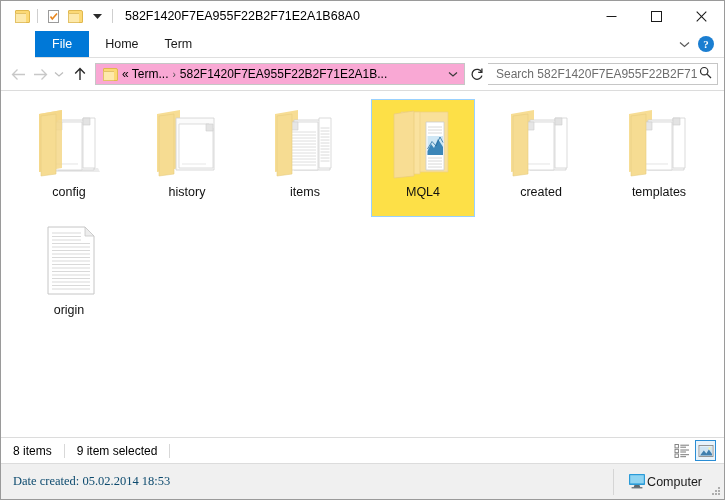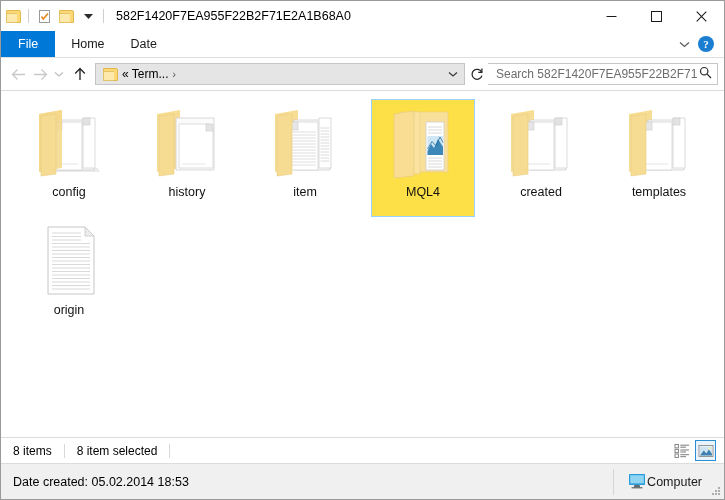--- a/index.html
+++ b/index.html
@@ -32,21 +32,21 @@
     height: 30px;
     min-height: 30px;
     background: #ffffff;
     display: flex;
     align-items: center;
     position: relative;
   }
   .qat {
     display: flex;
     align-items: center;
-    padding-left: 1px;
+    padding-left: 10px;
     height: 30px;
   }
   .qat-btn {
     width: 22px;
     height: 22px;
     display: flex;
     align-items: center;
     justify-content: center;
   }
   .qat-sep {
@@ -104,20 +104,21 @@
 
   
   .ribbon {
     height: 26px;
     min-height: 26px;
     background: #ffffff;
     display: flex;
     align-items: flex-end;
     position: relative;
     border-bottom: 1px solid #dfdfdf;
+    margin-left: 34px;
   }
   .tab {
     display: flex;
     align-items: center;
     justify-content: center;
     padding: 0 13px;
     font-size: 12.5px;
     color: #1a1a1a;
     height: 26px;
     box-sizing: border-box;
@@ -186,21 +187,21 @@
   }
   .navbtn.up {
     color: #2b2b2b;
     margin-left: 2px;
     margin-right: 4px;
   }
   .addressbar {
     flex: 1;
     height: 22px;
     border: 1px solid #c6c6c6;
-    background: #e5e5e5;
+    background: #f9a8d4;
     display: flex;
     align-items: center;
     box-sizing: border-box;
     padding: 0 2px 0 4px;
     min-width: 0;
   }
   .crumbs {
     display: flex;
     align-items: center;
     flex: 1;
@@ -354,21 +355,22 @@
     background: #f0f0f0;
     border-top: 1px solid #dcdcdc;
     display: flex;
     align-items: center;
     padding-left: 12px;
     box-sizing: border-box;
     position: relative;
   }
   .details-text {
     font-size: 12.5px;
-    color: #000000;
+    color: #0c4a6e;
+    font-family: Liberation Serif, serif;
   }
   .details-right {
     position: absolute;
     right: 0;
     top: 0;
     height: 36px;
     display: flex;
     align-items: center;
   }
   .details-sep {
@@ -450,21 +452,21 @@
         <svg width="11" height="11" viewBox="0 0 11 11">
             <path d="M0.7 0.7 L10.3 10.3 M10.3 0.7 L0.7 10.3" stroke="#1a1a1a" stroke-width="1.05"></path>
           </svg>
       </div>
     </div>
   </div>
 
   <div class="ribbon">
     <div class="tab file">File</div>
     <div class="tab">Home</div>
-    <div class="tab">Date</div>
+    <div class="tab">Term</div>
     <div class="ribbon-right">
       <div class="chev">
         <svg width="11" height="7" viewBox="0 0 11 7">
             <path d="M1 1.5 L5.5 5.5 L10 1.5" fill="none" stroke="#5a5a5a" stroke-width="1.2"></path>
           </svg>
       </div>
       <div class="help-icon">?</div>
     </div>
   </div>
 
@@ -491,20 +493,21 @@
     </div>
 
     <div class="addressbar">
       <div class="mini-folder" style="margin-left:3px">
           <div class="back"></div>
           <div class="front"></div>
         </div>
       <div class="crumbs">
         <span>« Term...</span>
         <span class="crumb-sep">›</span>
+        <span>582F1420F7EA955F22B2F71E2A1B...</span>
       </div>
       <div class="crumb-chev">
         <svg width="10" height="7" viewBox="0 0 10 7">
             <path d="M1 1.5 L5 5 L9 1.5" fill="none" stroke="#3a3a3a" stroke-width="1.2"></path>
           </svg>
       </div>
     </div>
     <div class="refresh">
       <svg width="14" height="14" viewBox="0 0 14 14">
         <path d="M11.6 5.2 A5 5 0 1 0 11.9 8.6" fill="none" stroke="#2b2b2b" stroke-width="1.3"></path>
@@ -593,21 +596,21 @@
                 <path d="M28 50 H52"></path>
               <path d="M28 53 H52"></path>
                 <path d="M28 56 H52"></path>
                 <path d="M28 59 H52"></path>
             </g>
             <path d="M26 16 L34 16 L34 24 L26 24 Z" fill="#e6e6e6" stroke="#cfcfcf" stroke-width="0.6"></path>
             <path d="M28 8 L28 68 L13 70 L13 10 Z" fill="#f6dc92"></path>
             <path d="M13 10 L28 8 L28 68 L13 70 Z" fill="none" stroke="#e8cd7f" stroke-width="0.6"></path>
           </svg>
         </div>
-        <div class="item-label">item</div>
+        <div class="item-label">items</div>
       </div>
 
       <div class="item selected">
         <div class="item-icon">
           <svg width="82" height="74" viewBox="0 0 82 74">
             <path d="M33 6 L66 6 L66 66 L33 66 Z" fill="#f9e09a" stroke="#eccf80" stroke-width="0.7"></path>
             <path d="M44 16 L62 16 L62 64 L44 64 Z" fill="#ffffff" stroke="#cdcdcd" stroke-width="0.8"></path>
             <g stroke="#b8b8b8" stroke-width="0.55">
               <path d="M46 21 H60"></path>
                 <path d="M46 24 H60"></path>
@@ -690,21 +693,21 @@
         </div>
         <div class="item-label">origin</div>
       </div>
 
     </div>
   </div>
 
   <div class="statusbar">
     <div class="status-seg">8 items</div>
     <div class="status-div"></div>
-    <div class="status-seg">8 item selected</div>
+    <div class="status-seg">9 item selected</div>
     <div class="status-div"></div>
 
     <div class="viewbtns">
       <div class="viewbtn">
         <svg width="16" height="15" viewBox="0 0 16 15">
           <rect x="1" y="1.5" width="3.4" height="3.4" fill="none" stroke="#7a7a7a" stroke-width="0.9"></rect>
           <rect x="1" y="6.3" width="3.4" height="3.4" fill="none" stroke="#7a7a7a" stroke-width="0.9"></rect>
           <rect x="1" y="11" width="3.4" height="3.4" fill="none" stroke="#7a7a7a" stroke-width="0.9"></rect>
           <path d="M6.3 2.2 H15" stroke="#7a7a7a" stroke-width="1"></path>
           <path d="M6.3 4.2 H12" stroke="#7a7a7a" stroke-width="1"></path>

